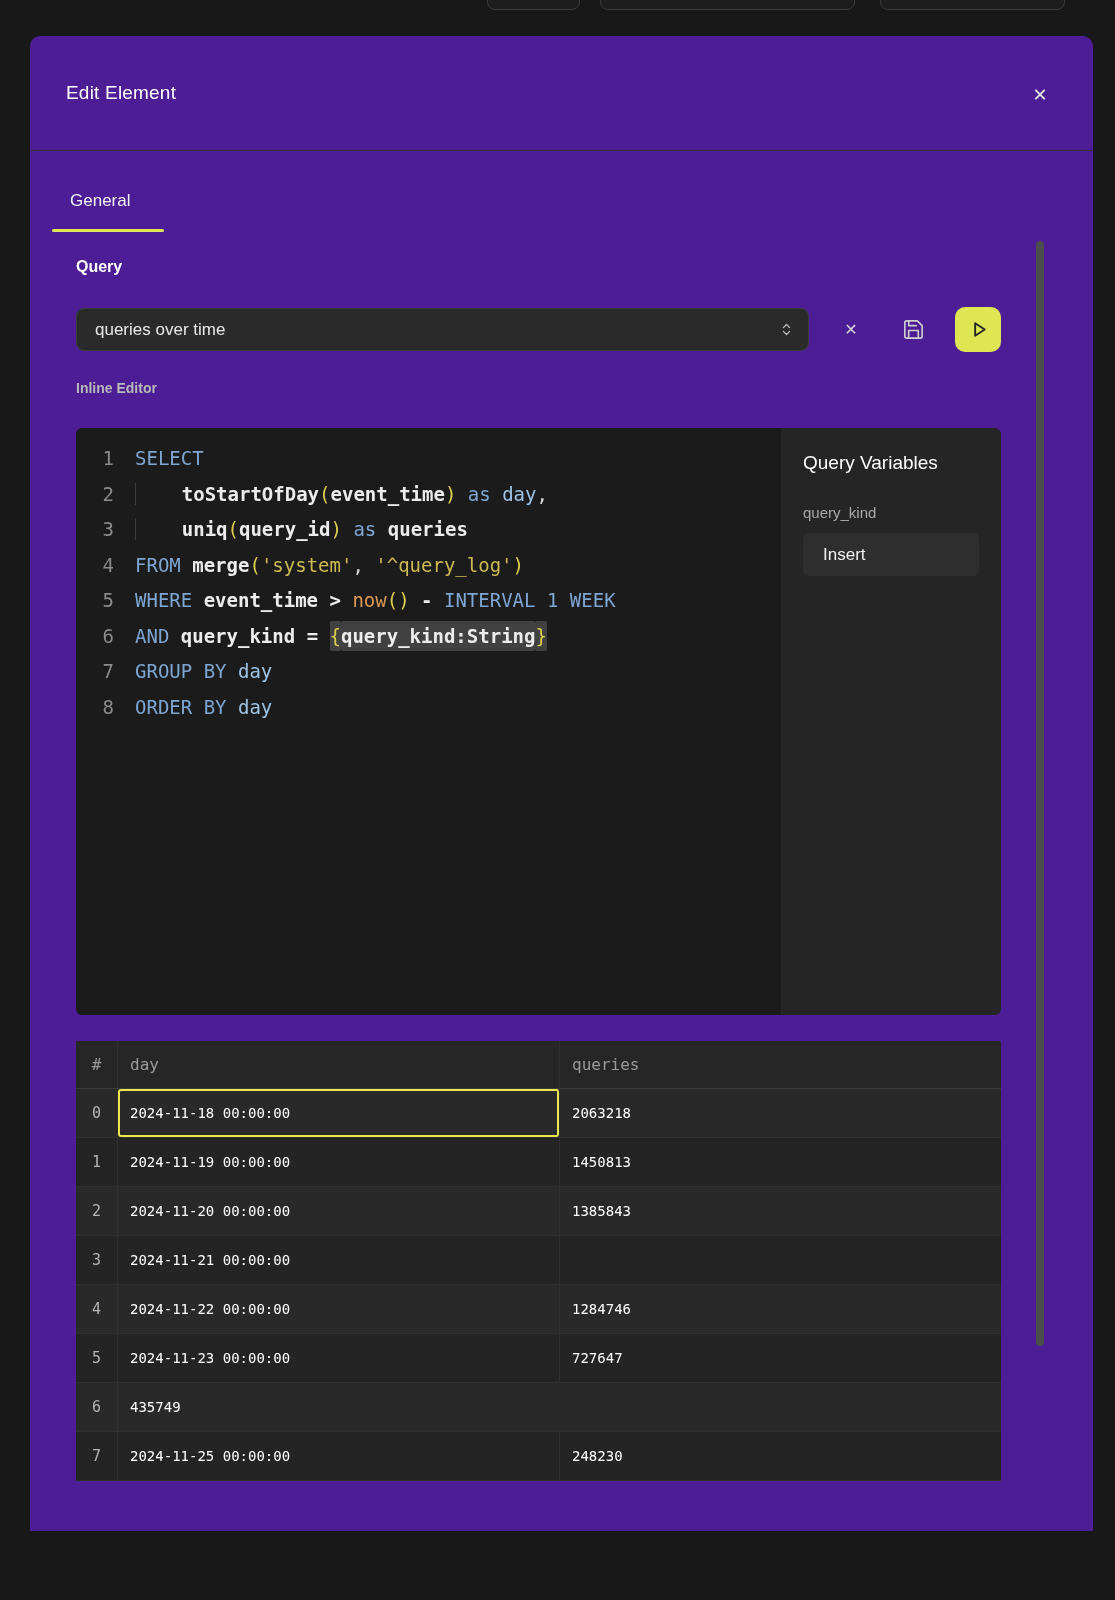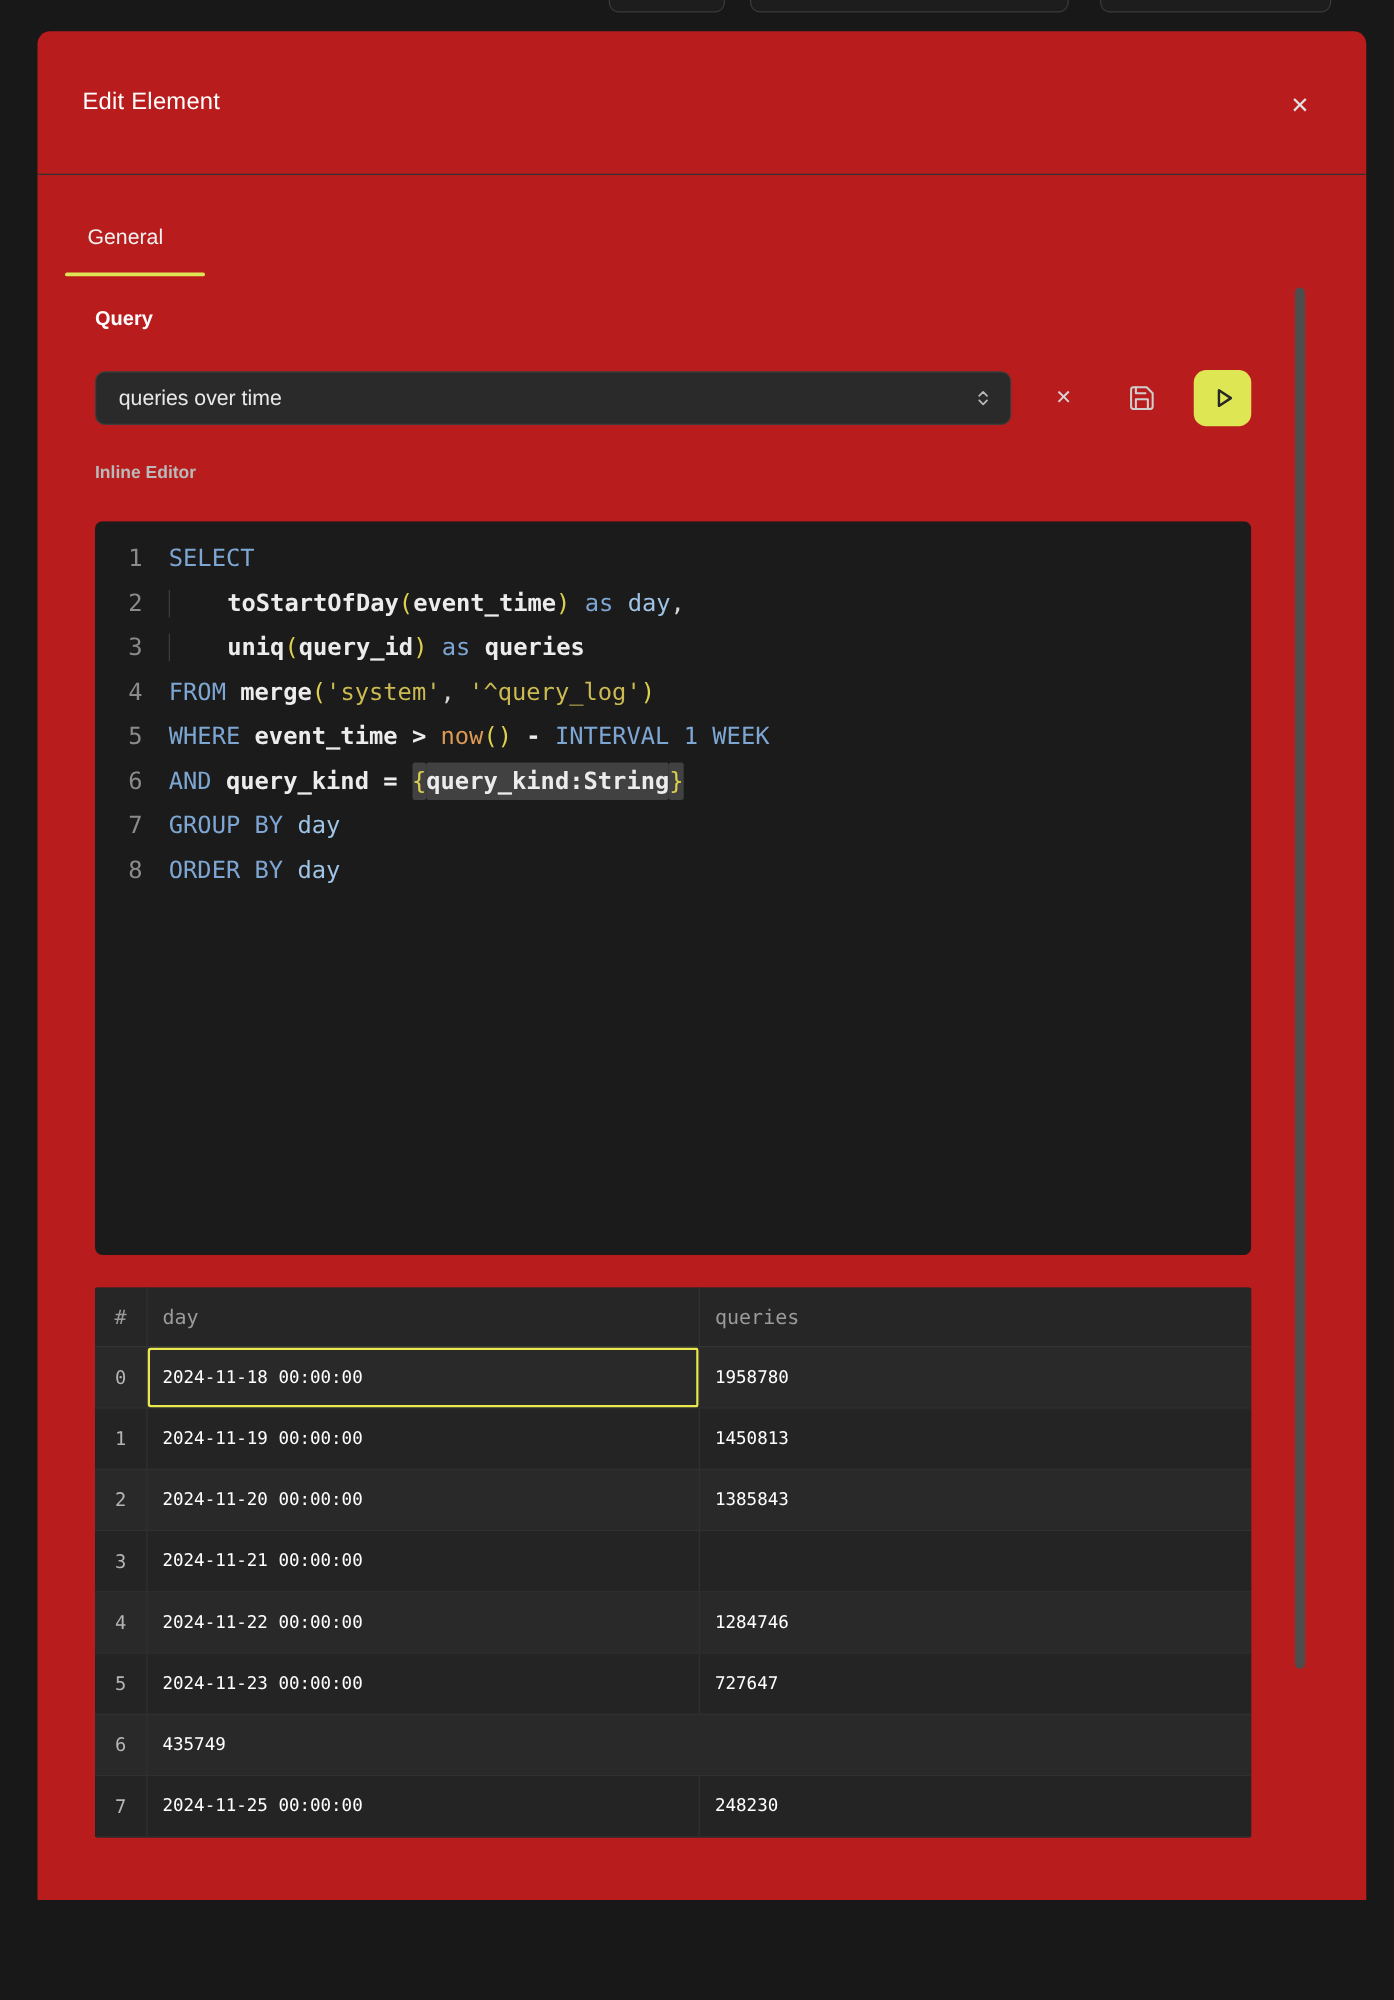--- a/index.html
+++ b/index.html
@@ -3,21 +3,21 @@
 <meta charset="utf-8">
 <style>
   *{margin:0;padding:0;box-sizing:border-box}
   html,body{width:1115px;height:1600px;background:#181818;font-family:"Liberation Sans",sans-serif;overflow:hidden}
   .stage{position:relative;width:1115px;height:1600px;overflow:hidden}
   .top-frag{position:absolute;top:-12px;height:22px;border:1.5px solid #3a3a3a;border-radius:8px;background:#1d1d1d}
   .frag1{left:487px;width:93px}
   .frag2{left:600px;width:255px}
   .frag3{left:880px;width:185px}
 
-  .modal{position:absolute;left:30px;top:25px;width:1063px;height:1495px;background:#b91c1c;border-radius:10px 10px 0 0}
+  .modal{position:absolute;left:30px;top:36px;width:1063px;height:1495px;background:#4c1d95;border-radius:10px 10px 0 0}
   .modal-header{position:absolute;top:0;left:0;right:0;height:115px;border-bottom:1px solid #333}
   .modal-title{position:absolute;left:36px;top:46px;font-size:19px;font-weight:500;color:#ffffff;letter-spacing:.2px}
   .close-btn{position:absolute;right:38px;top:44px;width:30px;height:30px;background:none;border:none;color:#e2e2e2;font-size:18px;line-height:30px;text-align:center;cursor:pointer}
 
   .tab-label{position:absolute;left:40px;top:155px;font-size:17px;font-weight:500;color:#f2f2f2;cursor:pointer}
   .tab-underline{position:absolute;left:22px;top:193px;width:112px;height:3px;border-radius:2px;background:#dfe654}
 
   .query-heading{position:absolute;left:46px;top:222px;font-size:16px;font-weight:700;color:#ffffff}
 
   .query-select{position:absolute;left:46px;top:272px;width:733px;height:43px;background:#2a2a2a;border:1px solid #3d3d3d;border-radius:8px;display:flex;align-items:center;padding:0 14px 0 18px;color:#e9e9e9;font-size:17px;cursor:pointer}
@@ -150,33 +150,38 @@
             <div class="code-line">
               <span class="line-num">7</span>
               <span class="line-content"><span class="tok-kw">GROUP BY</span><span class="tok-plain"> </span><span class="tok-ident">day</span></span>
             </div>
             <div class="code-line">
               <span class="line-num">8</span>
               <span class="line-content"><span class="tok-kw">ORDER BY</span><span class="tok-plain"> </span><span class="tok-ident">day</span></span>
             </div>
           </div>
       </div>
+      <div class="vars-pane">
+        <div class="vars-title">Query Variables</div>
+        <div class="var-name">query_kind</div>
+        <button class="insert-btn">Insert</button>
+      </div>
     </div>
 
     <div class="results-table">
       <div class="thead">
         <div class="th th-idx">#</div>
         <div class="th th-day">day</div>
         <div class="th th-q">queries</div>
       </div>
       <div>
           <div class="trow">
             <div class="tcell c-idx">0</div>
             <div class="tcell c-day cell-selected" style="box-shadow: rgb(233, 233, 79) 0px 0px 0px 2px inset;">2024-11-18 00:00:00</div>
-            <div class="tcell c-q">1958780</div>
+            <div class="tcell c-q">2063218</div>
           </div>
           <div class="trow">
             <div class="tcell c-idx">1</div>
             <div class="tcell c-day">2024-11-19 00:00:00</div>
             <div class="tcell c-q">1450813</div>
           </div>
           <div class="trow">
             <div class="tcell c-idx">2</div>
             <div class="tcell c-day">2024-11-20 00:00:00</div>
             <div class="tcell c-q">1385843</div>

